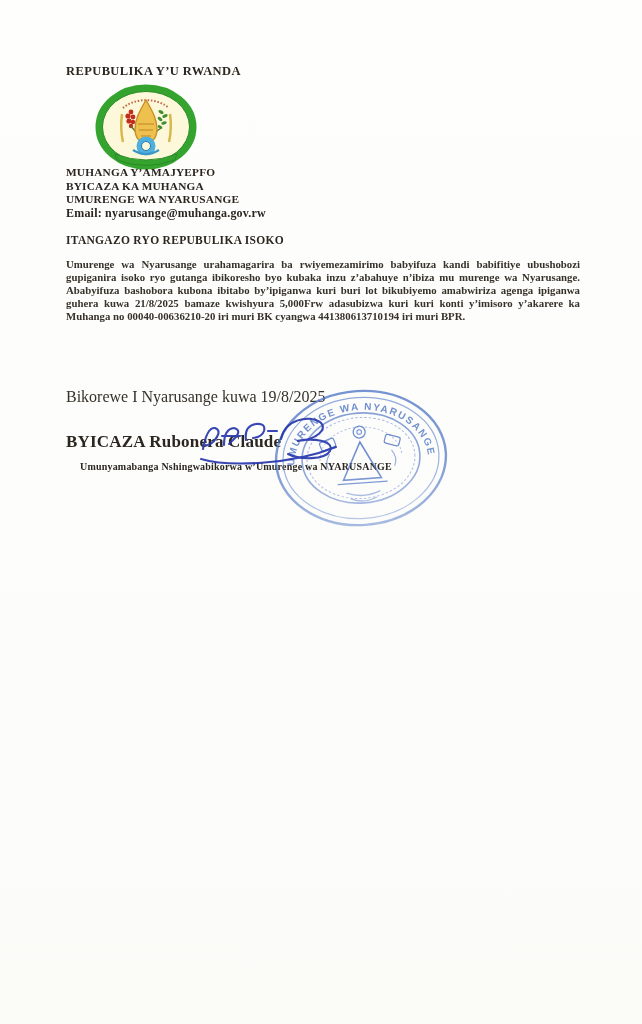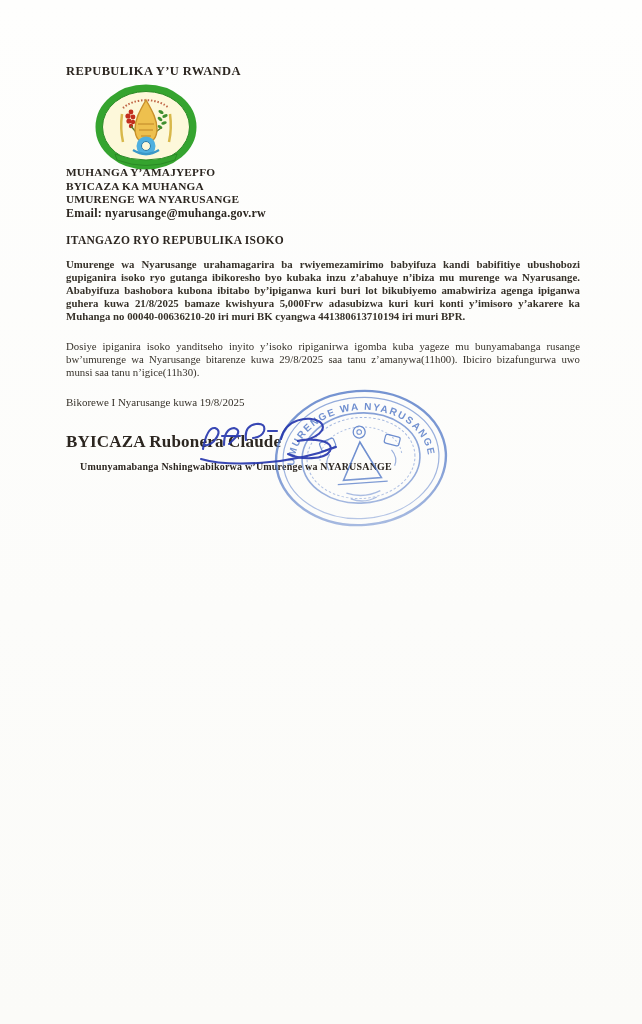--- a/index.html
+++ b/index.html
@@ -35,22 +35,22 @@
   }
   .body-para{
     left:66px; width:514px;
     font-size:10.8px; line-height:12.9px;
     text-align:justify;
     color:#363129;
   }
   .para1{ top:258px;font-weight:bold; }
   .para2{ top:340px; }
   .date-line{
-    left:66px; top:396px;
-    font-size:11px; color:#363129;
+    left:66px; top:388px;
+    font-size:16px; color:#363129;
   }
   .signer-name{
     left:66px; top:432px;
     font-weight:bold; font-size:17px; color:#2c2620; letter-spacing:.2px;
   }
   .signer-role{
     left:80px; top:461px;
     font-weight:bold; font-size:10px; color:#2c2620; letter-spacing:.2px;
   }
   .stamp-wrap{ left:272px; top:386px; width:178px; height:144px; }
@@ -108,21 +108,20 @@
     <div>MUHANGA Y’AMAJYEPFO</div>
     <div>BYICAZA KA MUHANGA</div>
     <div>UMURENGE WA NYARUSANGE</div>
     <div class="email-line">Email: nyarusange@muhanga.gov.rw</div>
   </div>
 
   <div class="abs subject">ITANGAZO RYO REPUBULIKA ISOKO</div>
 
   <div class="abs body-para para1">Umurenge wa Nyarusange urahamagarira ba rwiyemezamirimo  babyifuza kandi babifitiye ubushobozi gupiganira isoko ryo gutanga ibikoresho byo kubaka inzu z’abahuye n’ibiza mu murenge wa Nyarusange.  Ababyifuza bashobora kubona ibitabo by’ipiganwa kuri buri lot bikubiyemo amabwiriza agenga ipiganwa guhera kuwa 21/8/2025 bamaze kwishyura 5,000Frw adasubizwa kuri  kuri  konti y’imisoro y’akarere ka Muhanga no 00040-00636210-20 iri muri BK cyangwa 441380613710194 iri muri BPR.</div>
 
-  <div class="abs body-para para2">Dosiye ipiganira isoko yanditseho inyito y’isoko ripiganirwa igomba kuba yageze mu bunyamabanga rusange bw’umurenge  wa Nyarusange bitarenze kuwa 29/8/2025 saa tanu z’amanywa(11h00).  Ibiciro bizafungurwa uwo munsi saa tanu n’igice(11h30).</div>
 
   <div class="abs date-line">Bikorewe I Nyarusange kuwa 19/8/2025</div>
 
   <div class="abs signer-name">BYICAZA Rubonera Claude</div>
 
   <div class="abs signer-role">Umunyamabanga Nshingwabikorwa  w’Umurenge wa NYARUSANGE</div>
 
   <div class="abs stamp-wrap">
     <svg viewBox="0 0 178 144">
       <defs>

